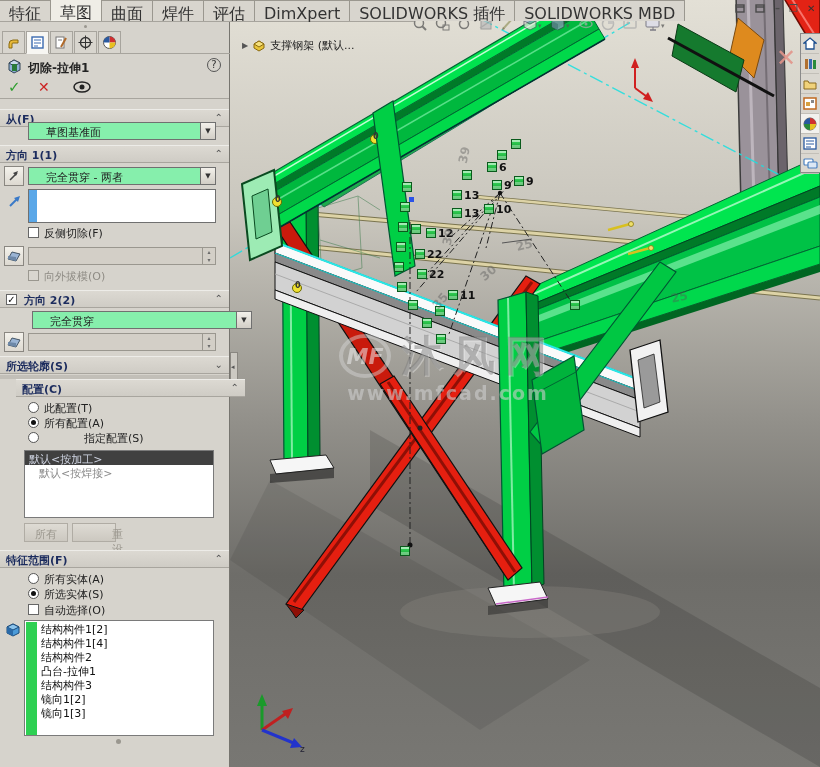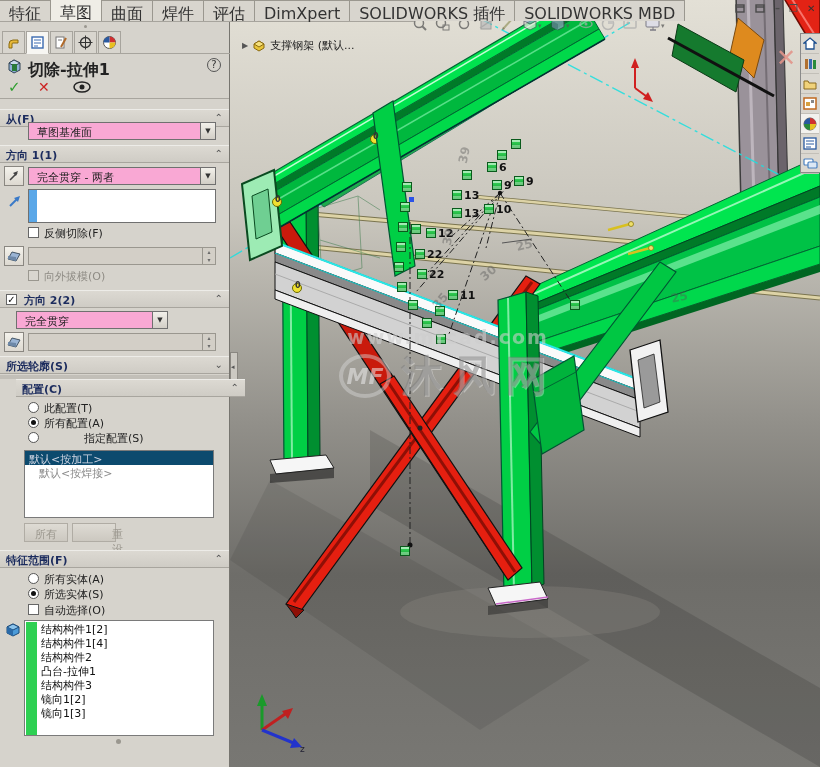--- a/index.html
+++ b/index.html
@@ -13,34 +13,34 @@
   .mtab.active{background:#efede6;height:22px;border-bottom:1px solid #efede6;}
   #tab-dot{left:84px;top:25px;width:3px;height:3px;border-radius:50%;background:#9a978f;z-index:41;}
 
   
   #panel{left:0;top:22px;width:230px;height:745px;background:#d6d3cc;border-right:1px solid #77756f;z-index:30;font-size:11px;color:#222;}
   #pmtabs{position:absolute;left:0;top:9px;width:230px;height:23px;border-bottom:1px solid #a7a49d;}
   .pmtab{position:absolute;top:0;width:23px;height:23px;border:1px solid #a7a49d;background:#d8d5ce;display:flex;align-items:center;justify-content:center;}
   .pmtab.active{background:#f7f6f2;border-bottom:1px solid #f7f6f2;}
   .sec-h{position:absolute;left:0;width:229px;height:18px;background:linear-gradient(#dcd9d2,#cfccc5);border-top:1px solid #edece8;border-bottom:1px solid #a8a59e;color:#1c2c5e;font-weight:bold;padding:2px 6px;}
   .sec-h .car{position:absolute;right:6px;top:2px;color:#555;font-weight:normal;font-size:10px;}
-  .dd{position:absolute;height:18px;background:#f9a8d4;border:1px solid #707070;padding:2px 8px;white-space:nowrap;overflow:hidden;}
+  .dd{position:absolute;height:18px;background:#86efac;border:1px solid #707070;padding:2px 17px;white-space:nowrap;overflow:hidden;}
   .dd .dbtn{position:absolute;right:0;top:0;width:15px;height:16px;background:linear-gradient(#f2f0ea,#d2cec6);border-left:1px solid #707070;text-align:center;font-size:7px;color:#333;line-height:16px;}
   .spin{position:absolute;height:18px;background:#d3cfc7;border:1px solid #9a978f;}
   .spin .sbtn{position:absolute;right:0;top:0;width:13px;height:16px;border-left:1px solid #9a978f;font-size:6px;color:#6a6a6a;text-align:center;line-height:8px;}
   .cb{position:absolute;width:11px;height:11px;background:#fff;border:1px solid #666;font-size:10px;line-height:9px;text-align:center;color:#111;}
   .cb.dis{background:#d9d6cf;border-color:#9a978f;}
   .rad{position:absolute;width:11px;height:11px;border:1px solid #555;border-radius:50%;background:#fff;}
   .rad.sel::after{content:"";position:absolute;left:2px;top:2px;width:5px;height:5px;border-radius:50%;background:#111;}
   .lbl{position:absolute;white-space:nowrap;}
   .lbl.dis{color:#8f8c85;}
   .ibtn{position:absolute;width:20px;height:20px;border:1px solid #8a8781;background:linear-gradient(#f4f2ec,#ddd9d1);display:flex;align-items:center;justify-content:center;}
   .listbox{position:absolute;background:#fff;border:1px solid #7a7a7a;overflow:hidden;}
   .cfg-item{height:14px;padding:1px 4px;white-space:nowrap;}
-  .cfg-item.sel{background:#0c4a6e;color:#cfd4e2;}
+  .cfg-item.sel{background:#404040;color:#cfd4e2;}
   .cfg-item.ghost{color:#8a8a8a;}
   .body-item{height:14px;padding:1px 4px 1px 16px;white-space:nowrap;color:#111;}
   .green-stripe{position:absolute;left:1px;top:1px;width:11px;height:113px;background:#2ed052;}
   .btn-dis{position:absolute;height:19px;background:linear-gradient(#dedbd4,#ccc8c0);border:1px solid #b0aca4;color:#9b978e;text-align:center;padding-top:3px;}
 
   
   #viewport{left:230px;top:0;width:590px;height:767px;z-index:10;}
   #scene{position:absolute;left:0;top:0;}
   #flyout{left:12px;top:38px;font-size:11px;color:#222;display:flex;align-items:center;gap:4px;z-index:20;}
   #headsup{left:182px;top:16px;display:flex;align-items:center;gap:6px;opacity:.72;z-index:20;}
@@ -366,25 +366,25 @@
         <svg width="15" height="13">
           <rect x="1" y="2" width="9" height="6" rx="1" fill="#fff" stroke="#4a80c0" stroke-width="1.2"></rect>
           <rect x="5" y="5" width="9" height="6" rx="1" fill="#dce8f5" stroke="#4a80c0" stroke-width="1.2"></rect>
         </svg>
       </div>
 </div>
 
 <div id="splittab" class="abs">◂</div>
 
 <div id="watermark" class="abs">
-  <div id="wm-url">www.mfcad.com</div>
   <div id="wm-row">
     <div id="wm-logo">MF</div>
     <div id="wm-title">沐风网</div>
   </div>
+  <div id="wm-url">www.mfcad.com</div>
 </div>
 
 <div id="tags">
       <div class="tag" style="left: 267px; top: 150px;"></div>
       <div class="tag" style="left: 281px; top: 139px;"></div>
       <div class="tag" style="left: 257px; top: 162px;">
         <span class="tag-label">6</span>
       </div>
       <div class="tag" style="left: 262px; top: 180px;">
         <span class="tag-label">9</span>
@@ -490,21 +490,21 @@
           <path d="M1.5,7.5 A6,6 0 0 1 7.5,1.5 L7.5,7.5 Z" fill="#2a5aa0"></path>
         </svg>
       </div>
   </div>
 
   <svg class="abs" style="left:6px;top:36px;" width="17" height="17">
       <polygon points="3,5 8,2 14,5 14,12 8,15 3,12" fill="#8fb0d8" stroke="#345"></polygon>
       <polygon points="3,5 8,8 14,5 8,2" fill="#c8d8ec" stroke="#345"></polygon>
       <rect x="6" y="6" width="5" height="7" fill="#2a7a3a"></rect>
     </svg>
-  <div class="abs" style="left:28px;top:38px;font-weight:bold;font-size:16px;">切除-拉伸1</div>
+  <div class="abs" style="left:28px;top:38px;font-weight:bold;font-size:12px;">切除-拉伸1</div>
   <div class="abs" style="left:207px;top:36px;width:14px;height:14px;border:1px solid #555;border-radius:50%;text-align:center;font-size:10px;color:#333;">?</div>
 
   <div class="abs" style="left:8px;top:56px;color:#2e9e2e;font-size:15px;font-weight:bold;">✓</div>
   <div class="abs" style="left:38px;top:57px;color:#cc2222;font-size:14px;font-weight:bold;">✕</div>
   <svg class="abs" style="left:72px;top:58px;" width="20" height="14">
       <ellipse cx="10" cy="7" rx="8" ry="5" fill="none" stroke="#222" stroke-width="1.5"></ellipse>
       <circle cx="10" cy="7" r="2.5" fill="#222"></circle>
     </svg>
   <div class="abs" style="left:0;top:76px;width:229px;border-top:1px solid #a8a59e;"></div>
 
@@ -537,21 +537,21 @@
   <div class="spin" style="left:28px;top:225px;width:188px;">
       <span class="sbtn">▴<br>▾</span>
     </div>
   <div class="cb dis" style="left:28px;top:248px;"></div>
   <div class="lbl dis" style="left:44px;top:247px;">向外拔模(O)</div>
 
   <div class="sec-h" style="top:268px;">
     <span class="cb" style="left:6px;top:3px;position:absolute;">✓</span>
     <span style="margin-left:18px;">方向 2(2)</span><span class="car">⌃</span>
   </div>
-  <div class="dd" style="left:16px;top:289px;width:152px;"><span>完全贯穿</span><span class="dbtn">▼</span></div>
+  <div class="dd" style="left:32px;top:289px;width:220px;"><span>完全贯穿</span><span class="dbtn">▼</span></div>
   <div class="ibtn" style="left:4px;top:310px;">
       <svg width="14" height="12">
         <polygon points="1,9 5,2 13,4 9,11" fill="#9ab4d4" stroke="#456"></polygon>
         <polygon points="1,9 9,11 9,7 1,6" fill="#6d88a8"></polygon>
       </svg>
     </div>
   <div class="spin" style="left:28px;top:311px;width:188px;">
       <span class="sbtn">▴<br>▾</span>
     </div>
 

